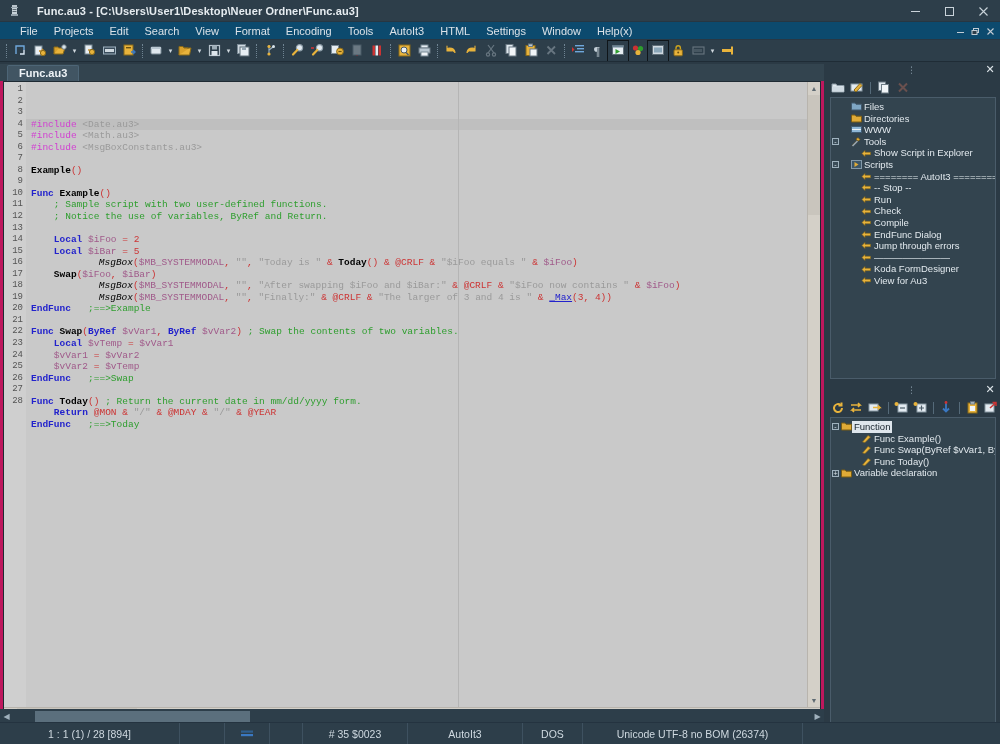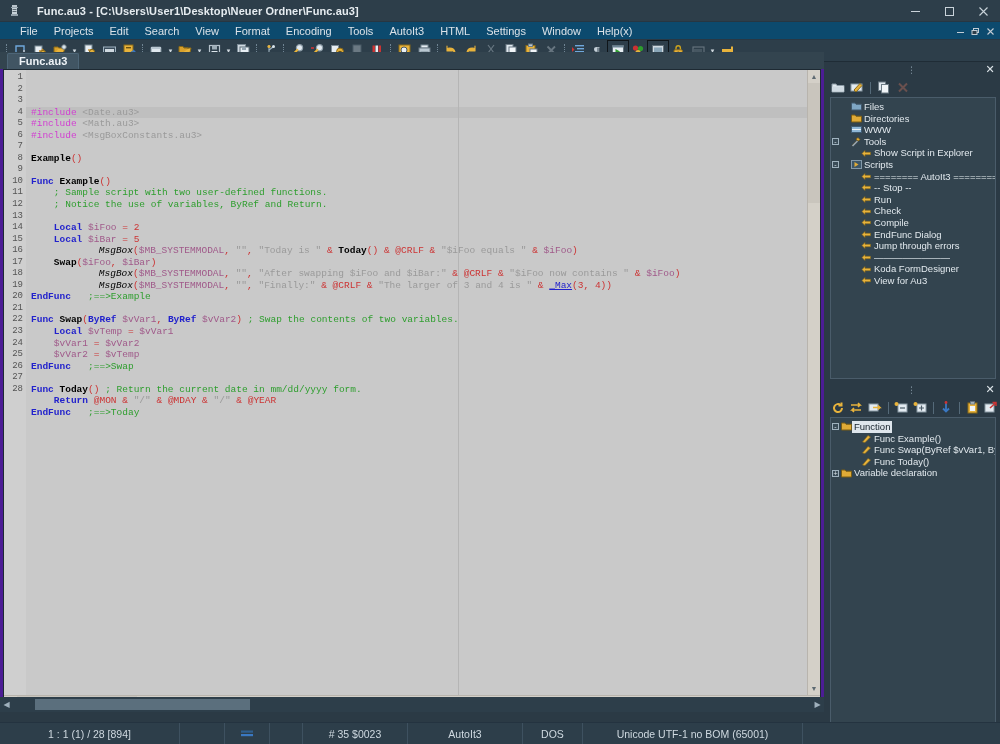--- a/index.html
+++ b/index.html
@@ -57,22 +57,22 @@
     width:1px; height:14px; border-left:1px dotted #6f8493; margin:0 3px; flex:0 0 auto;
   }
   .tb-arrow{
     width:9px; height:20px; display:flex; align-items:center; justify-content:center;
     color:#cfd8de; font-size:7px; flex:0 0 auto;
   }
   .tb-btn.framed{ outline:1px solid #0f1519; }
   .tb-btn.dim{ opacity:.38; }
   
   #mdi{
-    position:absolute; left:0; top:52px; width:824px; height:660px;
-    background:#4c1d95;
+    position:absolute; left:0; top:64px; width:824px; height:660px;
+    background:#be185d;
   }
   #tabbar{ height:17px; background:#33444f; display:flex; align-items:flex-end; padding-left:7px; }
   .tab{
     height:16px; line-height:15px; padding:0 11px; font-size:11px; font-weight:bold;
     background:#415563; color:#eef3f7; border:1px solid #4d6576; border-bottom:none;
     border-radius:2px 2px 0 0;
   }
   #editorwrap{
     position:absolute; left:3px; top:17px; right:3px; bottom:3px;
     background:#fff; border:1px solid #1e2a33; display:flex; flex-direction:column;
@@ -889,14 +889,14 @@
     <div class="sb-cell" style="width: 45px;">
       <svg width="14" height="9" viewBox="0 0 14 9">
         <rect x="1" y="1.5" width="12" height="2.2" fill="#2f5f8f"></rect>
         <rect x="1" y="5" width="12" height="2.2" fill="#3a78c2"></rect>
       </svg>
     </div>
     <div class="sb-cell" style="width: 33px;"></div>
     <div class="sb-cell" style="width: 105px;">#  35  $0023</div>
     <div class="sb-cell" style="width: 115px;">AutoIt3</div>
     <div class="sb-cell" style="width: 60px;">DOS</div>
-    <div class="sb-cell" style="width: 220px;">Unicode UTF-1 no BOM (65001)</div>
+    <div class="sb-cell" style="width: 220px;">Unicode UTF-8 no BOM (26374)</div>
   </div>
 
 </body></html>

